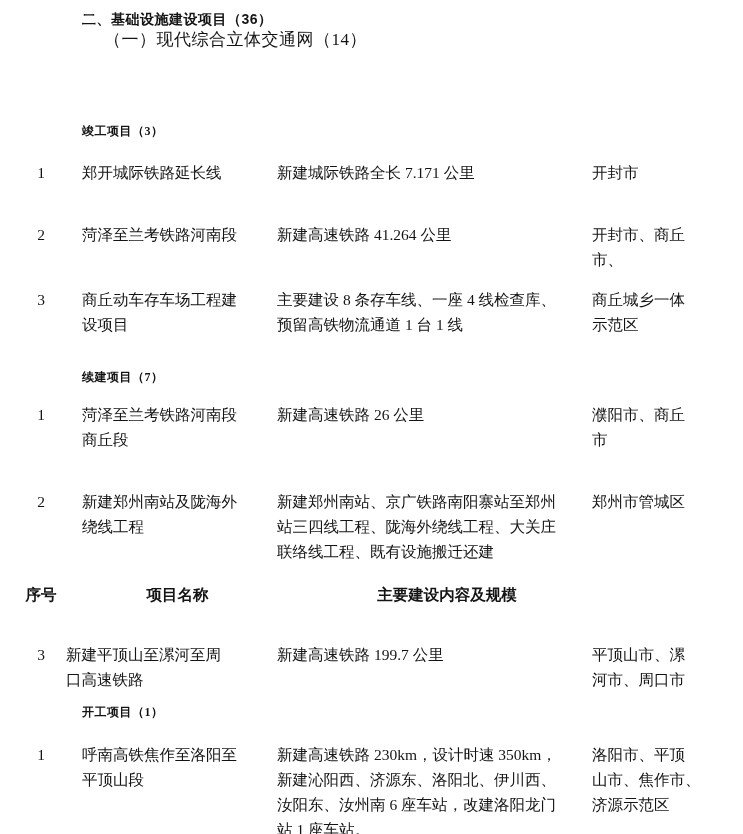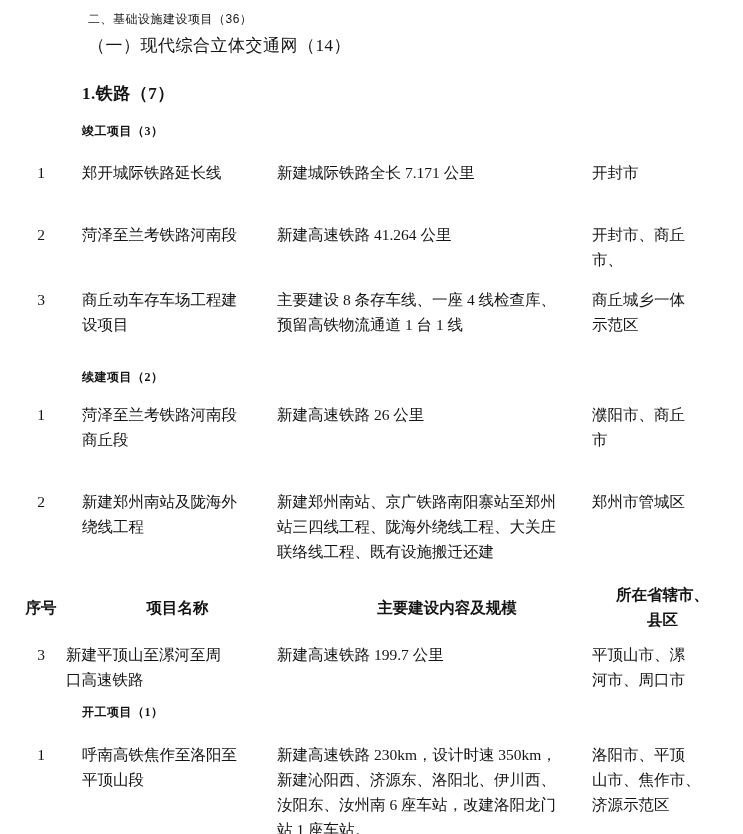--- a/index.html
+++ b/index.html
@@ -9,23 +9,23 @@
     height: 834px;
     background: #ffffff;
     color: #141414;
     overflow: hidden;
     font-family: "Liberation Serif", "DejaVu Serif", serif;
   }
   .block { position: absolute; left: 0; width: 743px; }
 
   
   .h1 {
-    left: 88px; width: 640px;
+    left: 82px; width: 640px;
     font-family: "Liberation Sans", "DejaVu Sans", sans-serif;
-    font-weight: normal; font-size: 12px; line-height: 22px;
+    font-weight: bold; font-size: 14px; line-height: 22px;
     letter-spacing: 0.5px;
   }
   .h2 {
     left: 88px; width: 640px;
     font-size: 17px; line-height: 22px; letter-spacing: 0.5px;
   }
   .h3 {
     left: 82px; width: 640px;
     font-weight: bold; font-size: 17px; line-height: 22px; letter-spacing: 0.5px;
   }
@@ -51,42 +51,41 @@
   
   .thead {
     font-family: "Liberation Sans", "DejaVu Sans", sans-serif;
     font-weight: bold; font-size: 15.5px;
     align-items: center;
   }
   .thead .cell { text-align: center; padding: 0; }
 
   
   #h1          { top: 8px; }
-  #h2          { top: 35px; }
+  #h2          { top: 29px; margin-left: 16px; }
   #h3          { top: 83px; }
   #lbl-completed { top: 120px; }
   #row-a1      { top: 160px; }
   #row-a2      { top: 222px; }
   #row-a3      { top: 287px; }
   #lbl-continued { top: 366px; }
   #row-b1      { top: 402px; }
   #row-b2      { top: 489px; }
   #thead       { top: 582px; gap: 8px; }
   #row-b3      { top: 642px; }
   #lbl-newstart { top: 701px; }
   #row-c1      { top: 742px; }
 </style>
 </head>
 <body>
 
 <div class="page">
 
   <div id="h1" class="block h1">二、基础设施建设项目（36）</div>
   <div id="h2" class="block h2">（一）现代综合立体交通网（14）</div>
-  <div id="h3" class="block h3">1.铁路（7）</div>
 
   <div id="lbl-completed" class="block group-label">竣工项目（3）</div>
 
   <div id="row-a1" class="row">
     <div class="cell c-num">1</div>
     <div class="cell c-name">郑开城际铁路延长线</div>
     <div class="cell c-content">新建城际铁路全长 7.171 公里</div>
     <div class="cell c-loc">开封市</div>
   </div>
 
@@ -101,21 +100,21 @@
   <div id="row-a3" class="row">
     <div class="cell c-num">3</div>
     <div class="cell c-name">商丘动车存车场工程建
 设项目</div>
     <div class="cell c-content">主要建设 8 条存车线、一座 4 线检查库、
 预留高铁物流通道 1 台 1 线</div>
     <div class="cell c-loc">商丘城乡一体
 示范区</div>
   </div>
 
-  <div id="lbl-continued" class="block group-label">续建项目（2）</div>
+  <div id="lbl-continued" class="block group-label">续建项目（7）</div>
 
   <div id="row-b1" class="row">
     <div class="cell c-num">1</div>
     <div class="cell c-name">菏泽至兰考铁路河南段
 商丘段</div>
     <div class="cell c-content">新建高速铁路 26 公里</div>
     <div class="cell c-loc">濮阳市、商丘
 市</div>
   </div>
 
@@ -126,22 +125,20 @@
     <div class="cell c-content">新建郑州南站、京广铁路南阳寨站至郑州
 站三四线工程、陇海外绕线工程、大关庄
 联络线工程、既有设施搬迁还建</div>
     <div class="cell c-loc">郑州市管城区</div>
   </div>
 
   <div id="thead" class="row thead">
     <div class="cell">序号</div>
     <div class="cell">项目名称</div>
     <div class="cell">主要建设内容及规模</div>
-    <div class="cell">所在省辖市、
-县区</div>
   </div>
 
   <div id="row-b3" class="row">
     <div class="cell c-num">3</div>
     <div class="cell c-name tight">新建平顶山至漯河至周
 口高速铁路</div>
     <div class="cell c-content">新建高速铁路 199.7 公里</div>
     <div class="cell c-loc">平顶山市、漯
 河市、周口市</div>
   </div>

